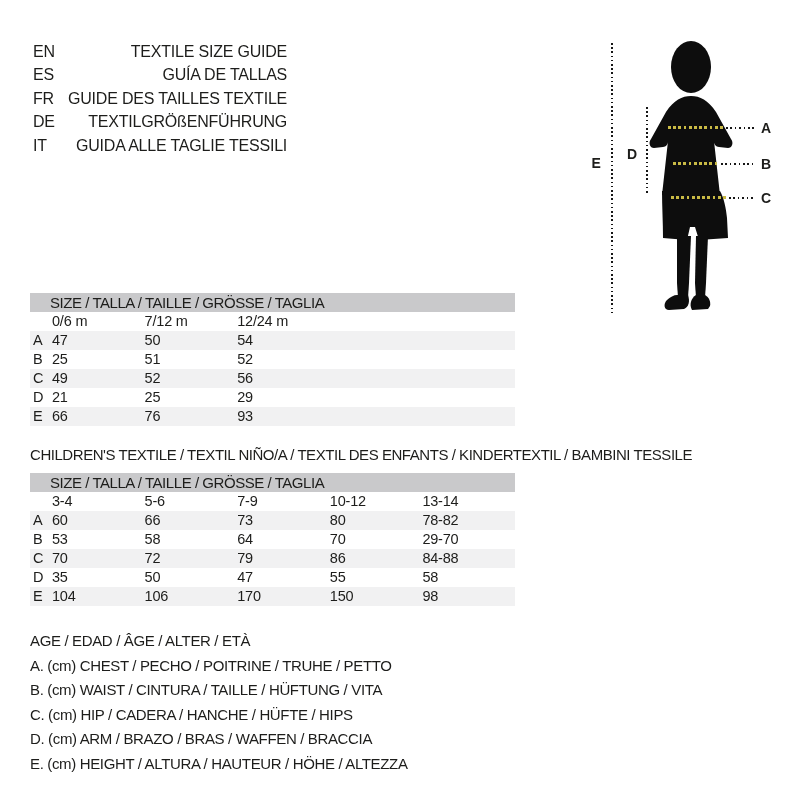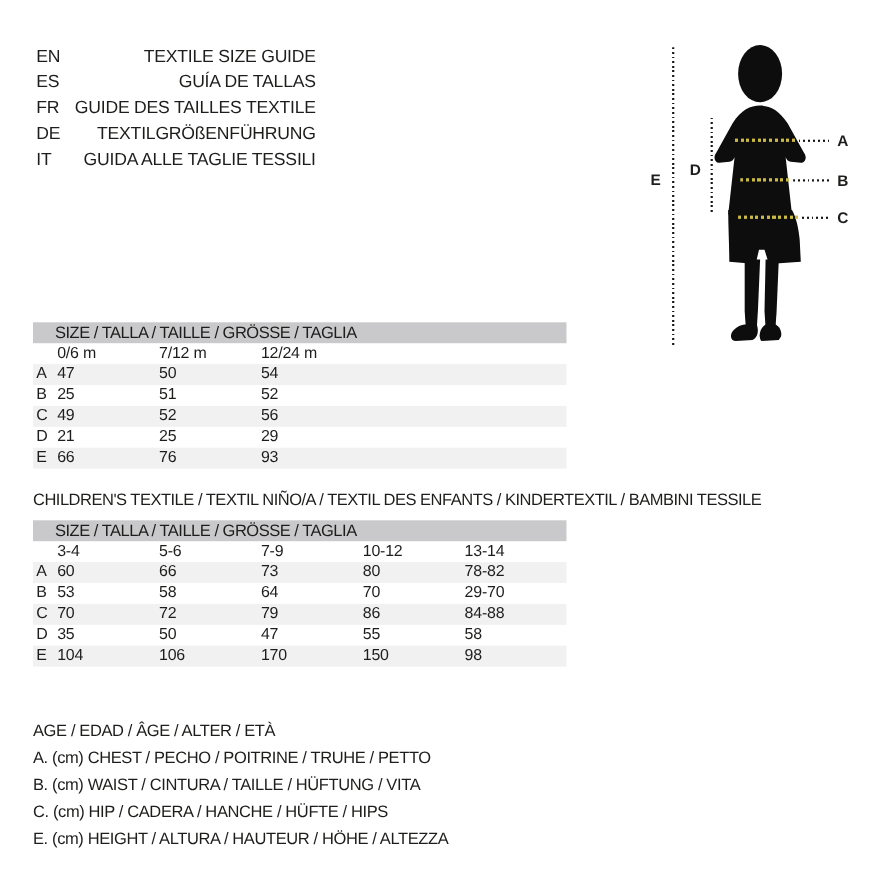--- a/index.html
+++ b/index.html
@@ -34,21 +34,21 @@
   .size-table { position:absolute; left:30px; width:485px; }
   .t-bar { height:19px; line-height:19px; background:#c9c9cb; padding-left:20px;
            font-size:15px; font-weight:500; letter-spacing:-0.45px; box-sizing:border-box; }
   .t-row { display:grid; grid-template-columns:22px repeat(5,92.6px);
            height:19px; line-height:19px; font-size:14.5px; letter-spacing:-0.2px; }
   .t-row.stripe { background:#f1f1f2; }
   .t-label { padding-left:3px; }
   .t-cell { text-align:left; }
 
   
-  .legend { position:absolute; left:30px; top:629px;margin-top:24px; }
+  .legend { position:absolute; left:30px; top:629px; }
   .legend-line { height:24.6px; line-height:24.6px; font-size:15px;
                  letter-spacing:-0.35px; white-space:nowrap; }
 </style>
 </head>
 <body>
 
 <div class="page">
 
   <div class="lang-block">
     <div class="lang-row">
@@ -208,16 +208,17 @@
       <span class="t-cell">150</span>
       <span class="t-cell">98</span>
     </div>
   </div>
 
   <div class="legend">
     <div class="legend-line">AGE / EDAD / ÂGE / ALTER / ETÀ</div>
     <div class="legend-line">A. (cm) CHEST / PECHO / POITRINE / TRUHE / PETTO</div>
     <div class="legend-line">B. (cm) WAIST / CINTURA / TAILLE / HÜFTUNG / VITA</div>
     <div class="legend-line">C. (cm) HIP / CADERA / HANCHE / HÜFTE / HIPS</div>
+    <div class="legend-line">D. (cm) ARM / BRAZO / BRAS / WAFFEN / BRACCIA</div>
     <div class="legend-line">E. (cm) HEIGHT / ALTURA / HAUTEUR / HÖHE / ALTEZZA</div>
   </div>
 
 </div>
 
 </body></html>

